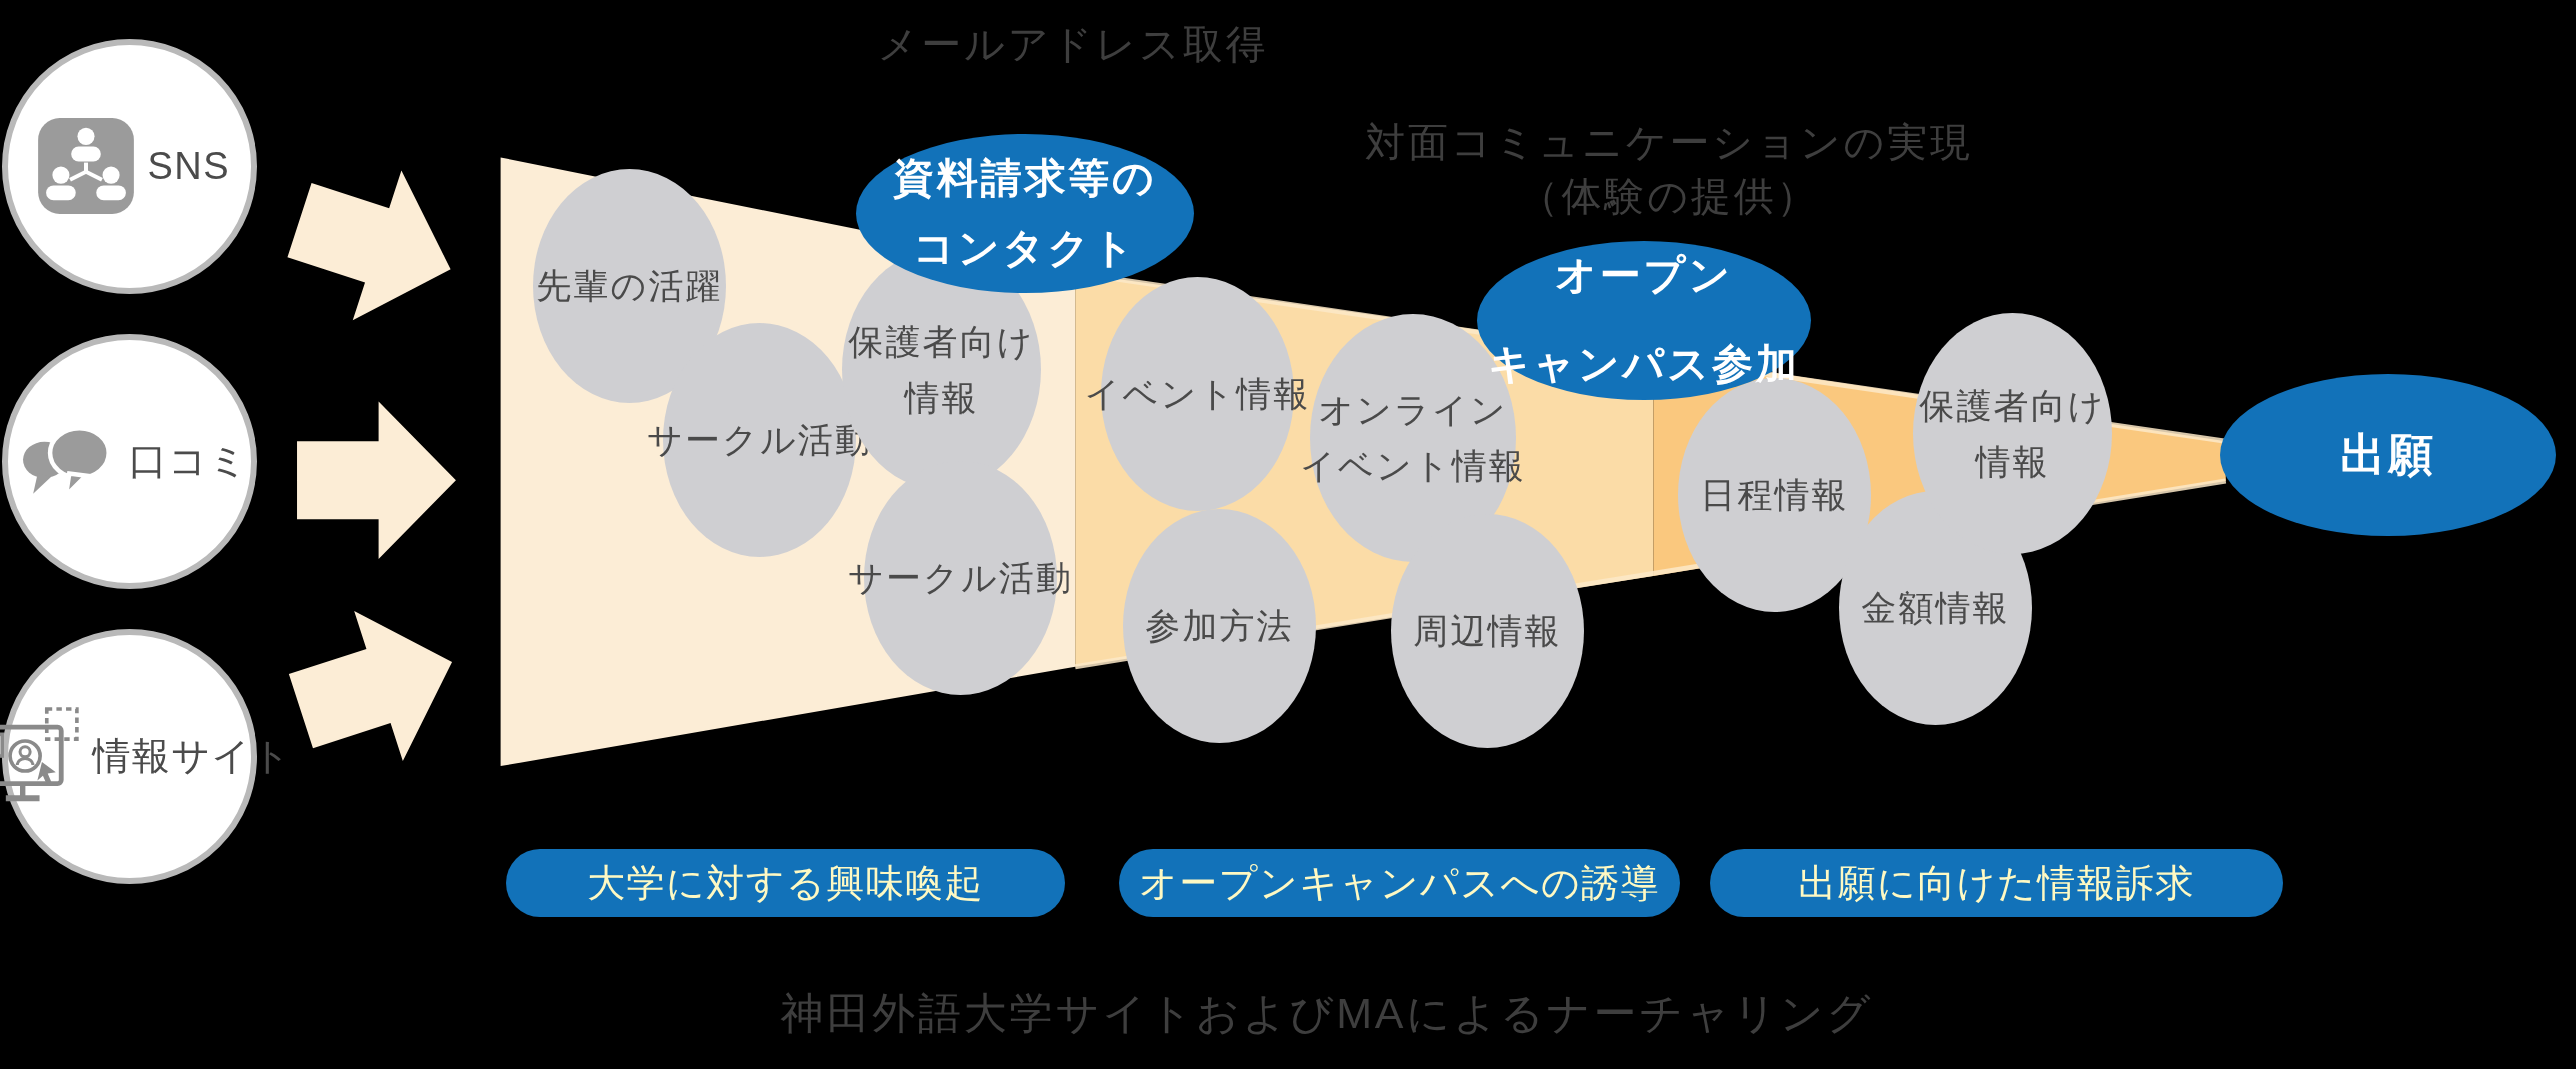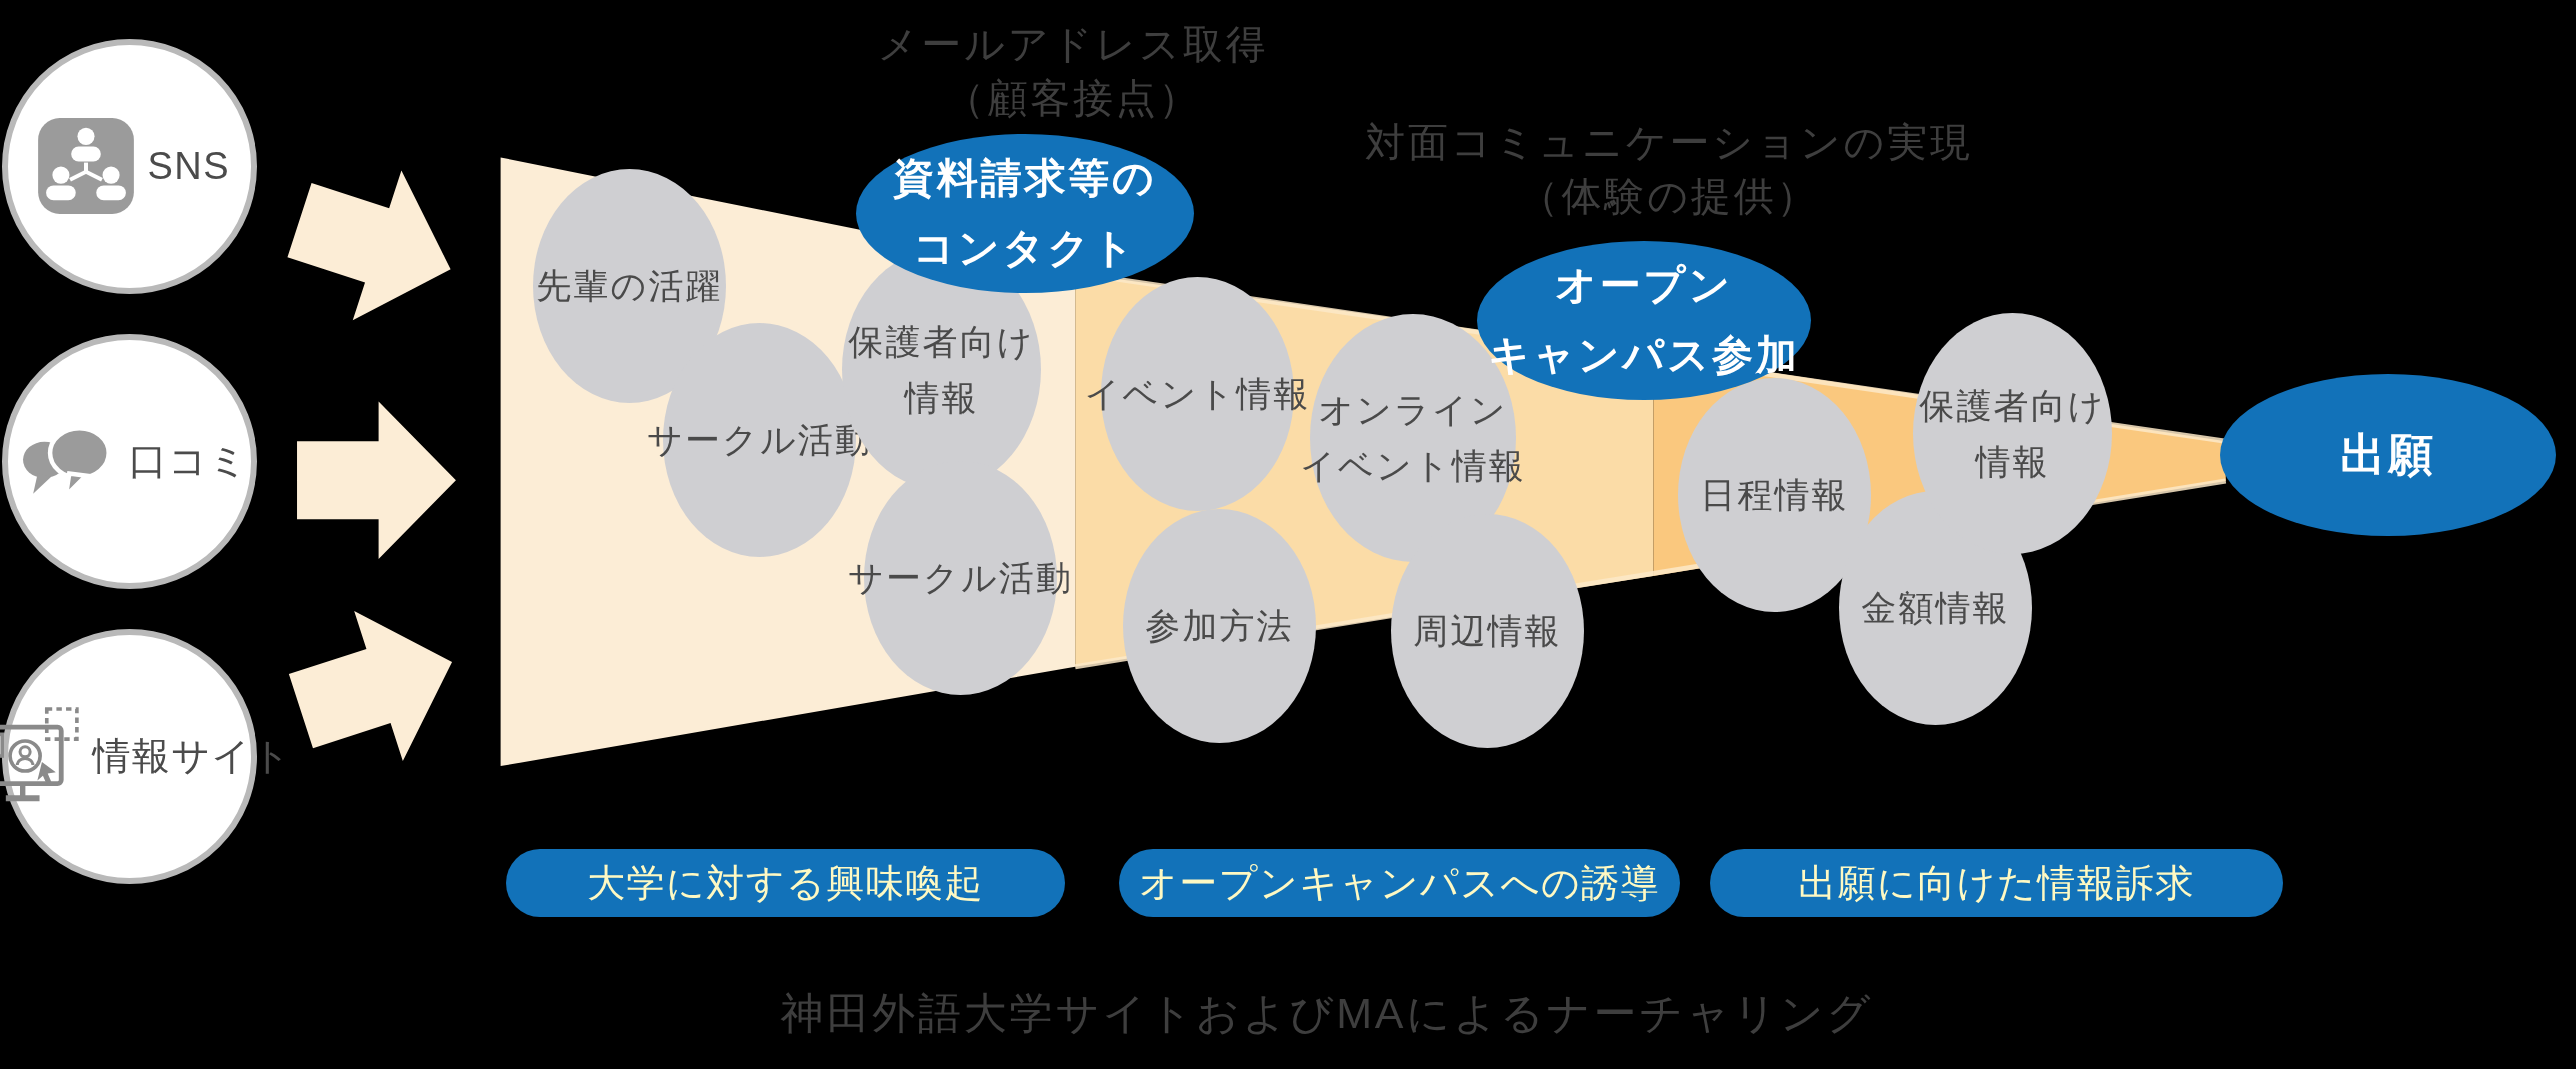--- a/index.html
+++ b/index.html
@@ -110,32 +110,31 @@
   </div>
   <div class="topic" style="left:1913px;top:313px;width:199px;height:241px;">
     <span>保護者向け</span>
     <span class="l2">情報</span>
   </div>
 
   <div class="milestone" style="left:856px;top:134px;width:338px;height:159px;">
     <span>資料請求等の</span>
     <span class="l2">コンタクト</span>
   </div>
-  <div class="milestone" style="left:1477px;top:241px;width:334px;height:159px;">
+  <div class="milestone" style="left:1477px;top:241px;width:334px;height:159px;justify-content:space-between;">
     <span>オープン</span>
     <span class="l2">キャンパス参加</span>
   </div>
   <div class="milestone big" style="left:2220px;top:374px;width:336px;height:162px;">
     <span>出願</span>
 
   </div>
 
   <div class="stage-label" style="left:1073px;top:17px;">
     <div>メールアドレス取得</div>
-    <div>（顧客接点）</div>
   </div>
   <div class="stage-label" style="left:1669px;top:115px;">
     <div>対面コミュニケーションの実現</div>
     <div>（体験の提供）</div>
   </div>
 
   <div class="source" style="left:2.1px;top:39px;">
     <span>
       <svg width="114" height="114" viewBox="0 0 100 100">
         <rect x="8" y="8" width="84" height="84" rx="19" fill="#9B9B9B"></rect>

